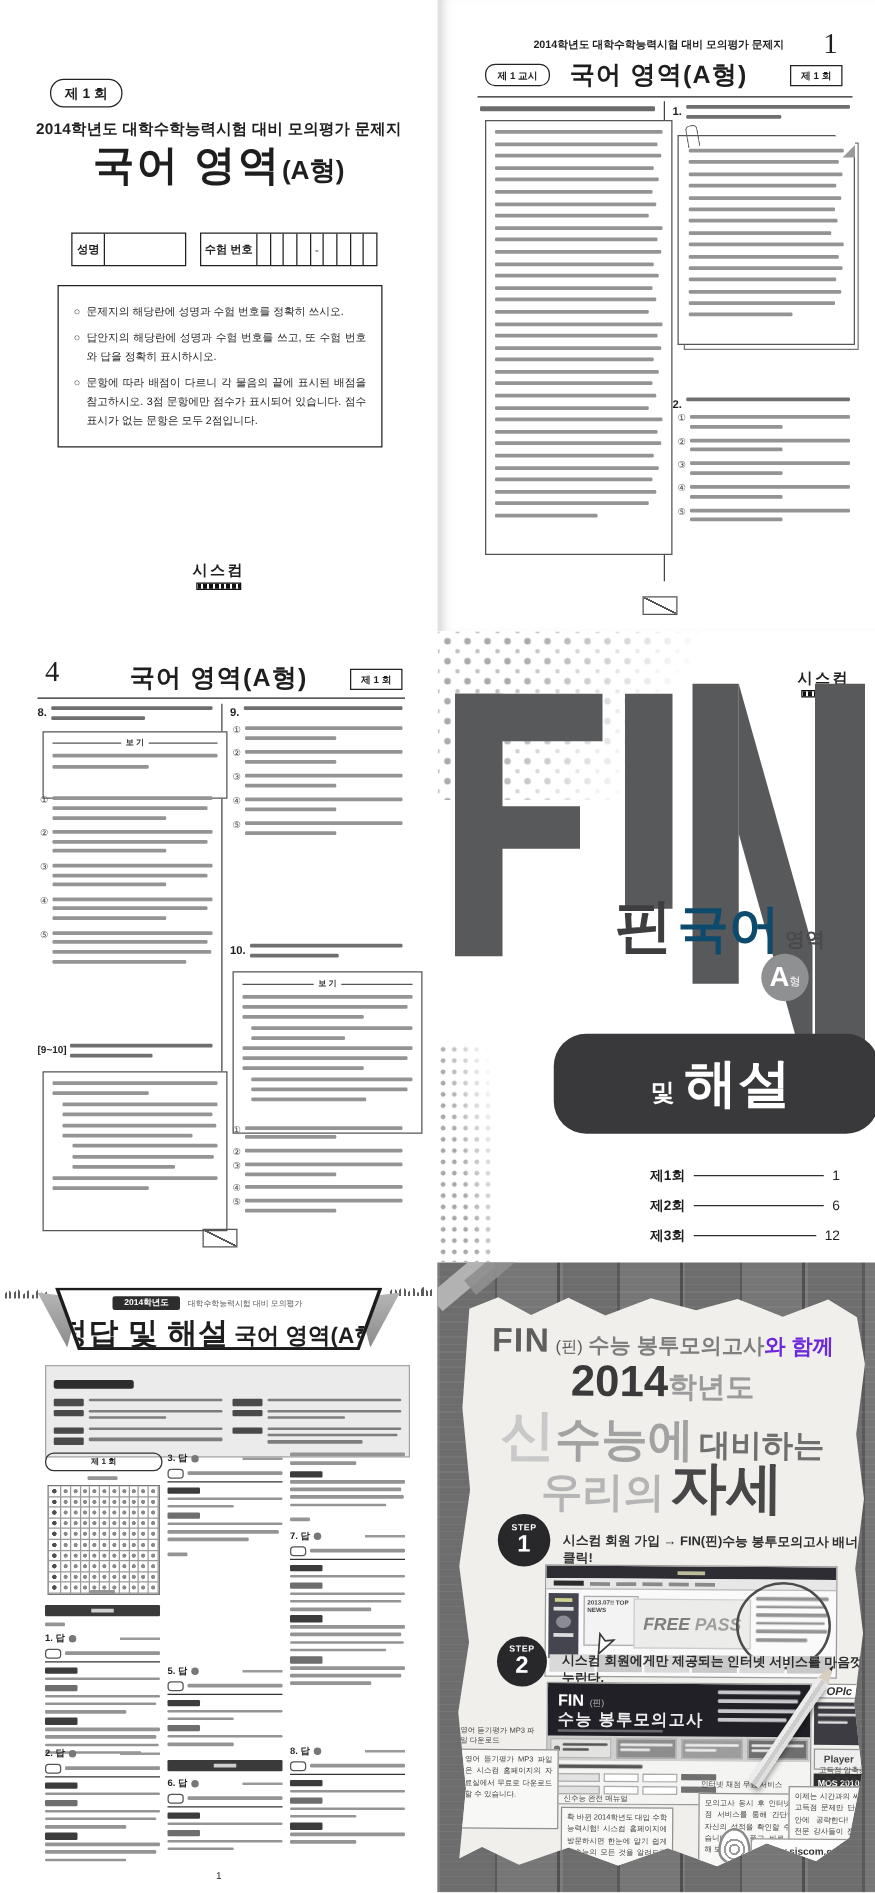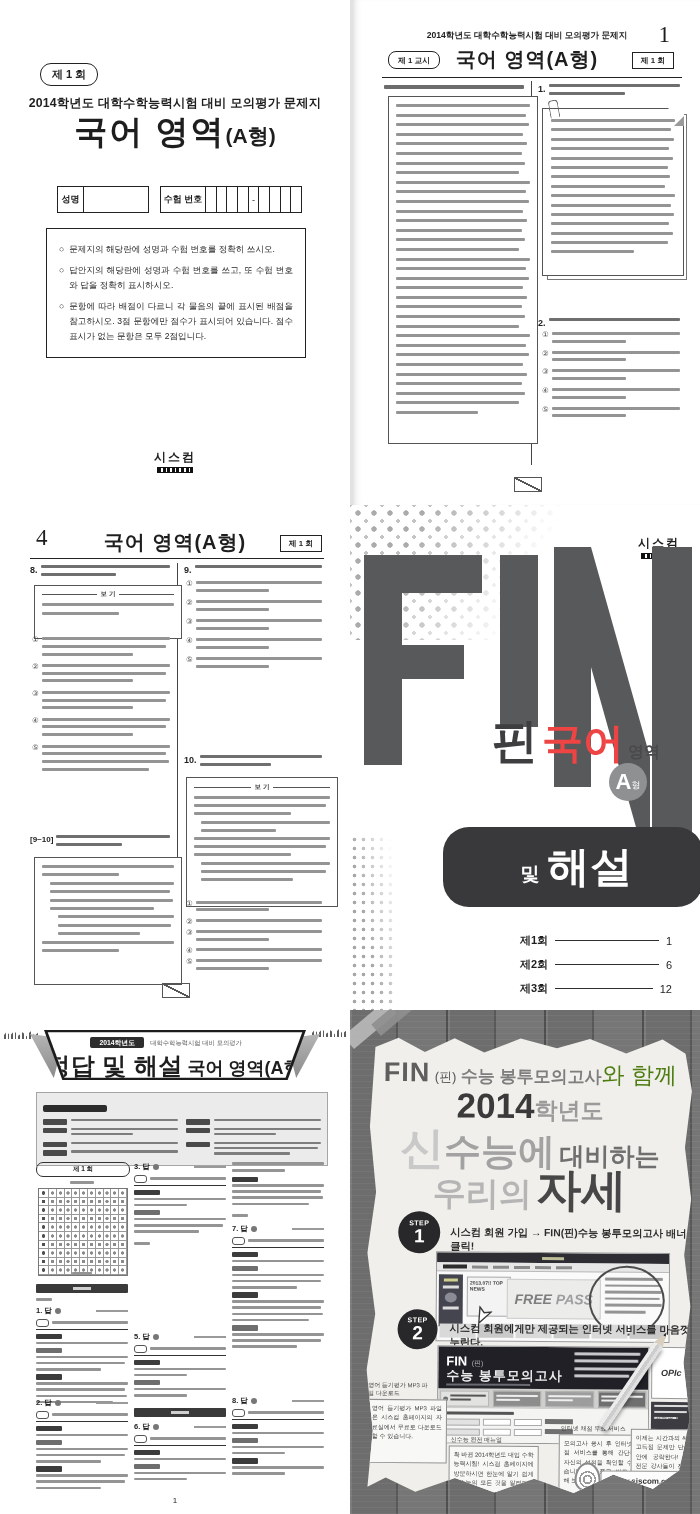--- a/index.html
+++ b/index.html
@@ -513,21 +513,21 @@
         <rect x="14" y="10" width="38" height="210"></rect>
         <rect x="14" y="10" width="118" height="38"></rect>
         <rect x="14" y="100" width="100" height="34"></rect>
         <rect x="150" y="10" width="38" height="172"></rect>
         <rect x="204" y="2" width="37" height="240"></rect>
         <polygon points="241,2 300,212 300,332 241,122"></polygon>
         <rect x="302" y="2" width="40" height="330"></rect>
       </g>
     </svg>
     <div class="abs" style="left:141px;top:205px;white-space:nowrap;">
-      <span style="font-size:47px;font-weight:800;color:#3e3e40;">핀</span><span style="font-size:41px;font-weight:800;color:#ef4444;margin-left:4px;">국어</span><span style="font-size:16px;font-weight:800;color:#4a4a4c;margin-left:4px;">영역</span>
+      <span style="font-size:47px;font-weight:800;color:#3e3e40;">핀</span><span style="font-size:41px;font-weight:800;color:#0c4a6e;margin-left:4px;">국어</span><span style="font-size:16px;font-weight:800;color:#4a4a4c;margin-left:4px;">영역</span>
     </div>
     <div class="acircle" style="left:259px;top:258px;width:38px;height:38px;">
       <span style="font-size:22px;font-weight:800;">A</span>
         <span style="font-size:9px;margin-top:6px;">형</span>
     </div>
     <div class="band" style="left:93px;top:322px;width:260px;height:80px;">
       <span style="font-size:19px;font-weight:700;margin:14px 8px 0;">및</span>
       <span style="font-size:42px;font-weight:800;letter-spacing:1px;">해설</span>
     </div>
     <div class="abs" style="right:28px;top:428px;width:152px;">
@@ -983,21 +983,21 @@
 
     <div class="ctr" style="left:0;right:0;top:486px;font-size:8px;">1</div>
   </section>
 
   <section class="panel wood" style="left:350px;top:1010px;height:504px;">
     <div class="paper" style="left:14px;top:24px;width:330px;height:468px;transform:rotate(.4deg);">
 
       <div class="ctr" style="left:0;right:0;top:24px;white-space:nowrap;">
         <span style="font-size:27px;color:#5e5e5e;font-weight:600;letter-spacing:1px;">FIN</span>
         <span style="font-size:13px;color:#555;">(핀)</span>
-        <span style="font-size:17px;color:#7e7e7e;font-weight:700;">수능 봉투모의고사</span><span style="font-size:23px;color:#4d7c0f;font-weight:400;">와 함께</span>
+        <span style="font-size:17px;color:#7e7e7e;font-weight:700;">수능 봉투모의고사</span><span style="font-size:17px;color:#6d28d9;font-weight:700;">와 함께</span>
       </div>
       <div class="ctr" style="left:0;right:0;top:52px;">
         <span style="font-size:35px;font-weight:800;color:#3a3a3a;">2014</span><span style="font-size:23px;font-weight:800;color:#9b9b9b;">학년도</span>
       </div>
       <div class="ctr" style="left:0;right:0;top:86px;white-space:nowrap;">
         <span style="font-size:44px;font-weight:800;color:#c9c9c9;">신</span><span style="font-size:37px;font-weight:800;color:#a2a2a2;">수능에</span>
         <span style="font-size:25px;font-weight:800;color:#6f6f6f;">대비하는</span>
       </div>
       <div class="ctr" style="left:0;right:0;top:126px;white-space:nowrap;">
         <span style="font-size:33px;font-weight:800;color:#b5b5b5;">우리의</span>
@@ -1114,21 +1114,21 @@
           <div style="display:flex;margin-top:3px;">
               <i style="width:34px;height:5px;background:#e2e2e2;border:.5px solid #aaa;"></i>
               <i style="width:26px;height:5px;background:#fff;border:.5px solid #aaa;margin-left:3px;"></i>
               <i style="width:26px;height:5px;background:#fff;border:.5px solid #aaa;margin-left:3px;"></i>
               <i style="width:28px;height:5px;background:#707070;margin-left:3px;"></i>
             </div>
         </div>
       </div>
 
       <div class="abs" style="left:288px;top:312px;width:40px;">
-        <div class="b" style="border:1px solid #999;background:#fff;font-size:9px;font-style:italic;text-align:center;padding:20px 0;color:#333;">OPIc</div>
+        <div class="b" style="border:1px solid #999;background:#fff;font-size:9px;font-style:italic;text-align:center;padding:0 0;color:#333;">OPIc</div>
         <div style="background:#3c3c42;height:28px;margin-top:3px;padding:3px;">
           <div class="ph" style="--h:2.4px;--g:3.4px;--c:#dcdcdc;">
               <i class="tl" style="width: 100%;"></i>
               <i class="tl" style="width: 97%;"></i>
               <i class="tl" style="width: 71%;"></i>
             </div>
         </div>
         <div class="b" style="border:1px solid #999;background:#efefef;font-size:8px;text-align:center;padding:3px 0;margin-top:3px;color:#444;">Player</div>
         <div class="b" style="background:#2e2e2e;color:#fff;font-size:7px;text-align:center;padding:5px 0;margin-top:3px;">MOS 2010</div>
       </div>

